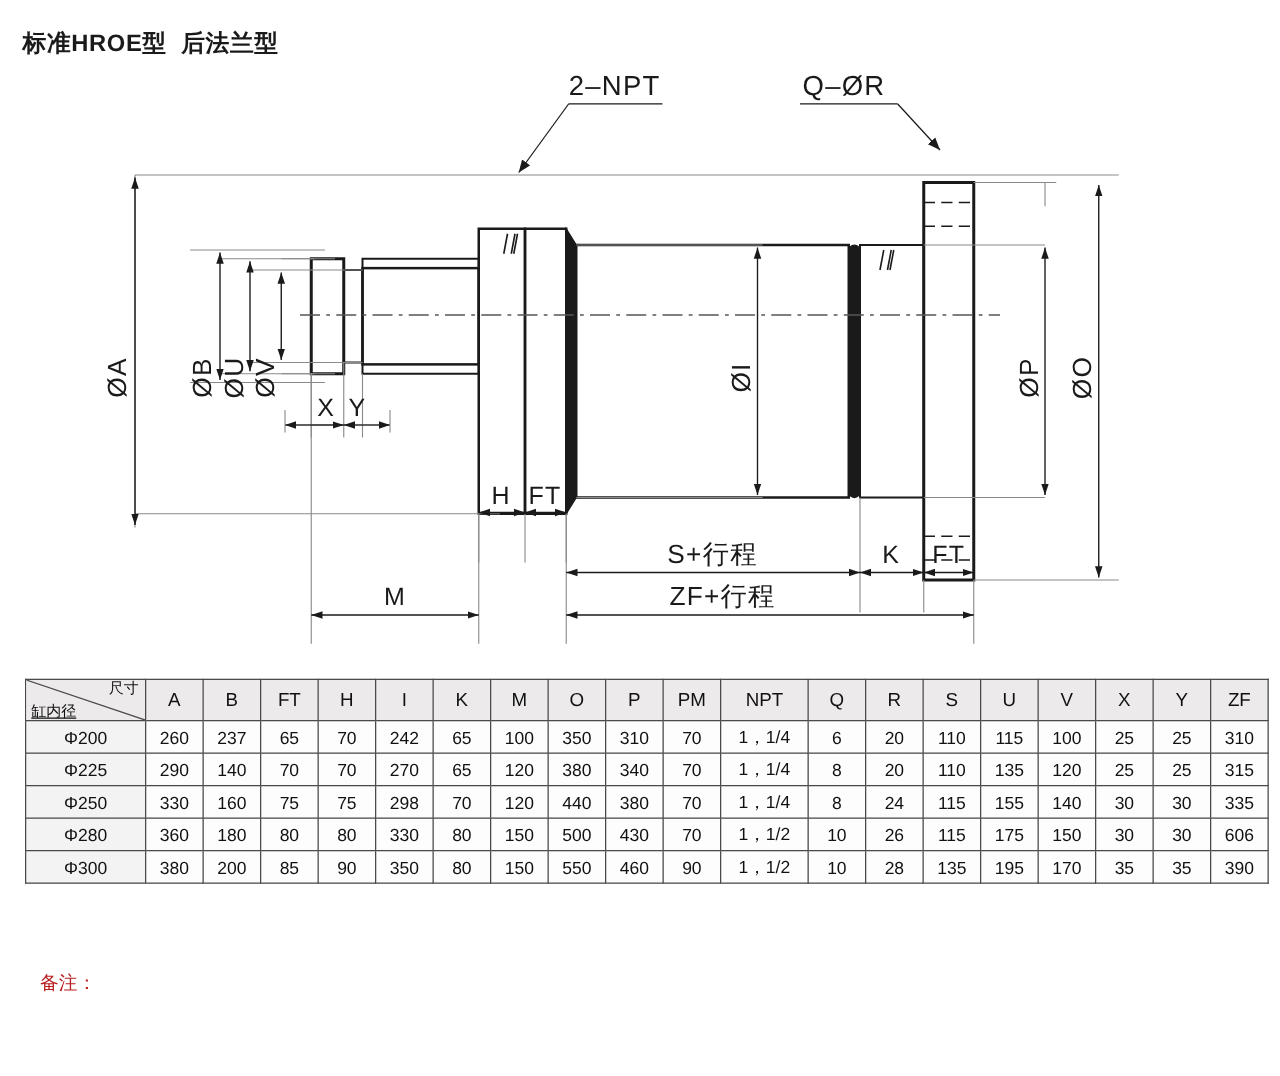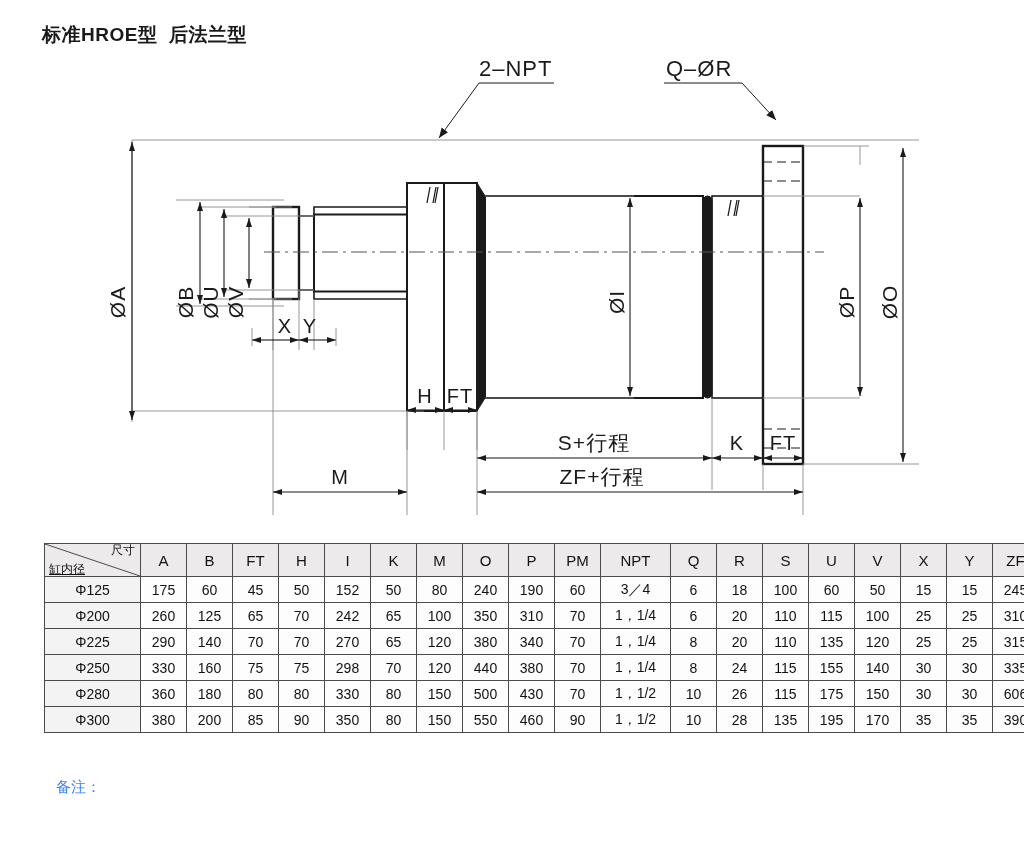--- a/index.html
+++ b/index.html
@@ -3,21 +3,21 @@
 <meta charset="utf-8">
 <style>
   html,body{margin:0;padding:0;background:#ffffff;}
   body{
     width:1024px;height:861px;
     font-family:"Liberation Sans","DejaVu Sans",sans-serif;
     color:#111;
     position:relative;
     overflow:hidden;
   }
-  #page{position:relative;width:860px;height:861px;margin-left:24px;}
+  #page{position:relative;width:860px;height:861px;}
 
   
   .title{
     position:absolute;left:18px;top:22px;
     font-size:19px;font-weight:bold;letter-spacing:.5px;
     color:#1a1a1a;white-space:pre;
   }
 
   
   .drawing{position:absolute;left:0;top:50px;width:1024px;height:470px;}
@@ -69,21 +69,21 @@
   }
 
   
   col.c-bore{width:96px;}
   col.c-npt{width:70px;}
   col.c-n{width:46px;}
 
   
   .notes{
     position:absolute;left:32px;top:775px;width:960px;
-    font-size:15px;line-height:24px;color:#3b82f6;
+    font-size:15px;line-height:24px;color:#b91c1c;
   }
   .notes div{white-space:pre;}
 
   
   text{font-family:"Liberation Sans","DejaVu Sans",sans-serif;fill:#1a1a1a;}
 </style>
 </head>
 <body>
 
 <div id="page">
@@ -305,45 +305,23 @@
             <th>S</th>
             <th>U</th>
             <th>V</th>
             <th>X</th>
             <th>Y</th>
             <th>ZF</th>
           </tr>
       </thead>
       <tbody id="tbody">
           <tr>
-            <td>Φ125</td>
-            <td>175</td>
-            <td>60</td>
-            <td>45</td>
-            <td>50</td>
-            <td>152</td>
-            <td>50</td>
-            <td>80</td>
-            <td>240</td>
-            <td>190</td>
-            <td>60</td>
-            <td>3／4</td>
-            <td>6</td>
-            <td>18</td>
-            <td>100</td>
-            <td>60</td>
-            <td>50</td>
-            <td>15</td>
-            <td>15</td>
-            <td>245</td>
-          </tr>
-          <tr>
             <td>Φ200</td>
             <td>260</td>
-            <td>125</td>
+            <td>237</td>
             <td>65</td>
             <td>70</td>
             <td>242</td>
             <td>65</td>
             <td>100</td>
             <td>350</td>
             <td>310</td>
             <td>70</td>
             <td>1，1/4</td>
             <td>6</td>

